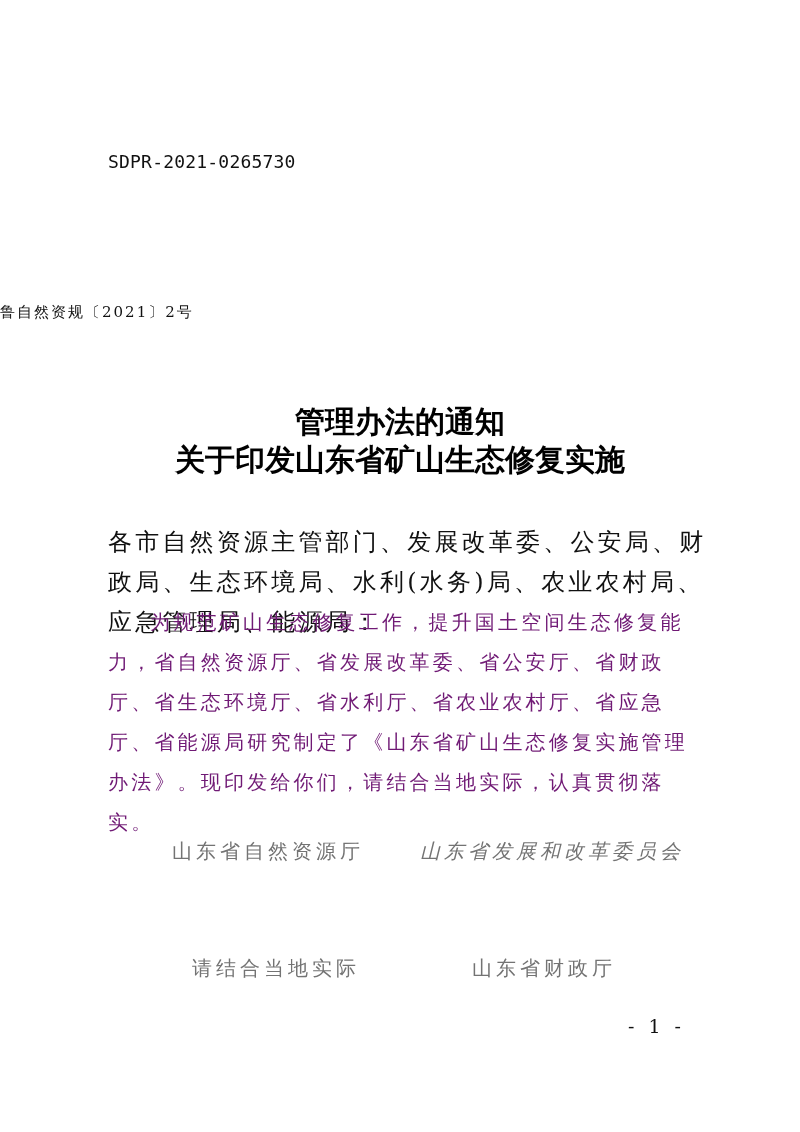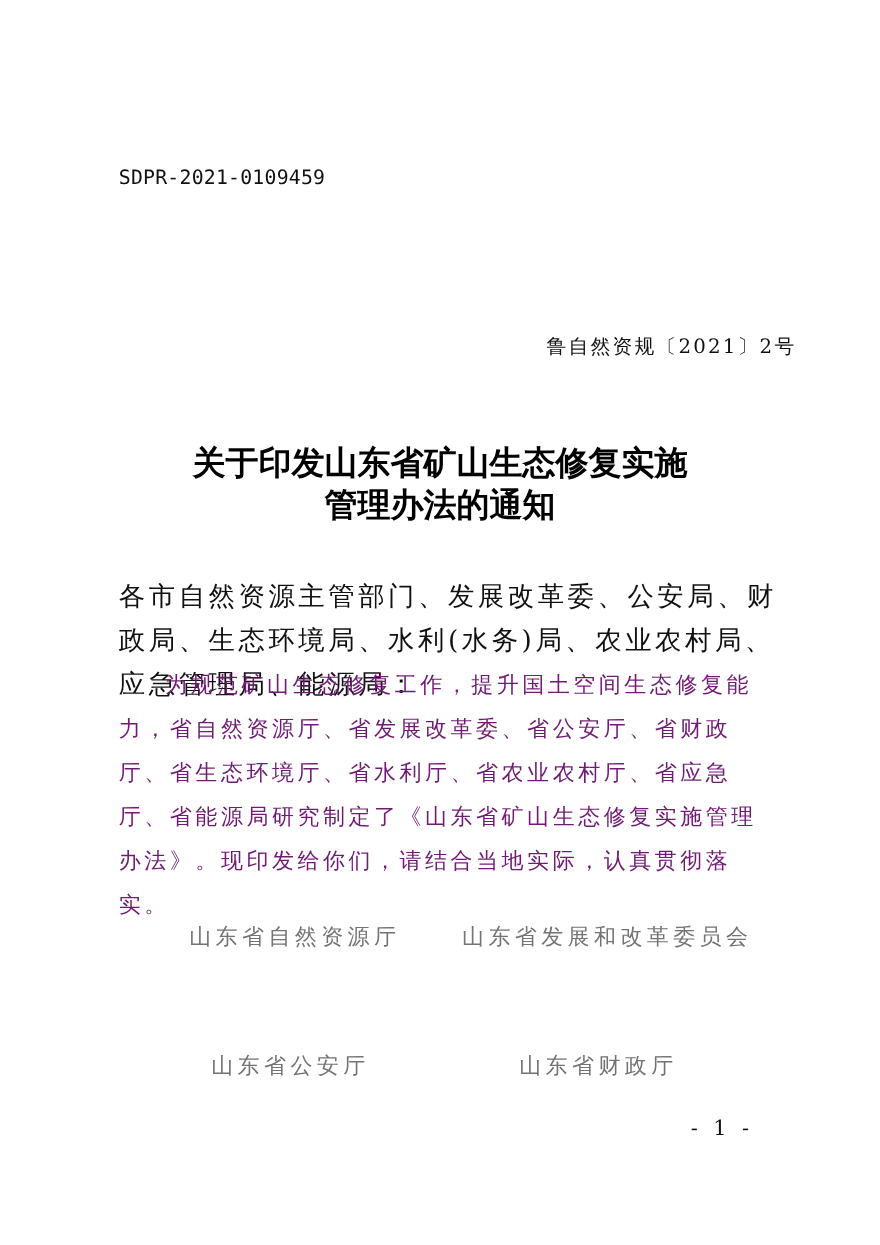--- a/index.html
+++ b/index.html
@@ -22,22 +22,22 @@
       font-family: "DejaVu Sans Mono", "Liberation Mono", monospace;
       font-size: 18px;
       letter-spacing: 0.2px;
       color: #111;
     }
     .doc-number {
       position: absolute;
       left: 0;
       width: 724px;
       top: 303px;
-      text-align: right;
-      font-size: 18px;
+      text-align: left;
+      font-size: 15px;
       letter-spacing: 2px;
       color: #111;
     }
     .title {
       position: absolute;
       left: 0;
       width: 800px;
       top: 403px;
       text-align: center;
       font-size: 30px;
@@ -68,48 +68,48 @@
       text-indent: 42px;
       color: #701a75;
     }
     .sig {
       position: absolute;
       font-size: 20px;
       letter-spacing: 4px;
       color: #737373;
     }
     .sig-1 { left: 172px; top: 838px; }
-    .sig-2 { left: 420px; top: 838px; }
+    .sig-2 { left: 420px; top: 838px; font-style: italic; }
     .sig-3 { left: 192px; top: 955px; }
     .sig-4 { left: 472px; top: 955px; }
     .page-num {
       position: absolute;
       left: 628px;
       top: 1015px;
       font-size: 19px;
       letter-spacing: 4px;
       color: #111;
     }
   </style>
 </head>
 <body>
 
 <div class="page">
-  <div class="doc-id">SDPR-2021-0109459</div>
+  <div class="doc-id">SDPR-2021-0265730</div>
 
   <div class="doc-number">鲁自然资规〔2021〕2号</div>
 
   <div class="title">
+    <span class="line">管理办法的通知</span>
     <span class="line">关于印发山东省矿山生态修复实施</span>
-    <span class="line">管理办法的通知</span>
   </div>
 
   <div class="addressee">各市自然资源主管部门、发展改革委、公安局、财政局、生态环境局、水利(水务)局、农业农村局、应急管理局、能源局：</div>
 
   <div class="body-para">为规范矿山生态修复工作，提升国土空间生态修复能力，省自然资源厅、省发展改革委、省公安厅、省财政厅、省生态环境厅、省水利厅、省农业农村厅、省应急厅、省能源局研究制定了《山东省矿山生态修复实施管理办法》。现印发给你们，请结合当地实际，认真贯彻落实。</div>
 
   <div class="sig sig-1">山东省自然资源厅</div>
   <div class="sig sig-2">山东省发展和改革委员会</div>
-  <div class="sig sig-3">山东省公安厅</div>
+  <div class="sig sig-3">请结合当地实际</div>
   <div class="sig sig-4">山东省财政厅</div>
 
   <div class="page-num">- 1 -</div>
 </div>
 
 </body></html>

